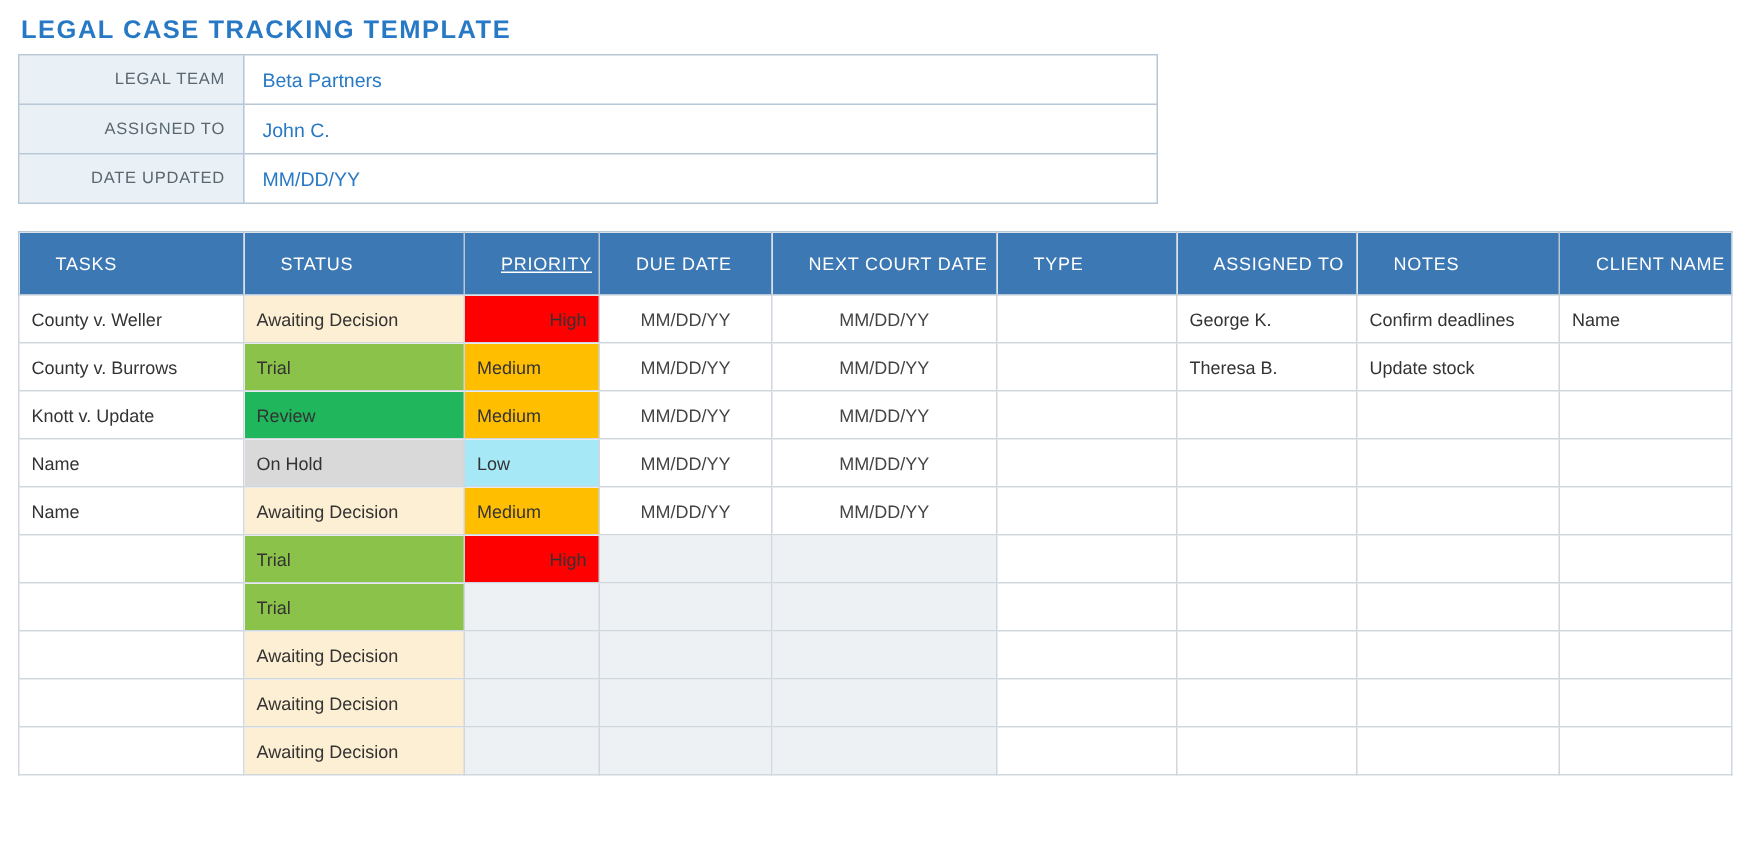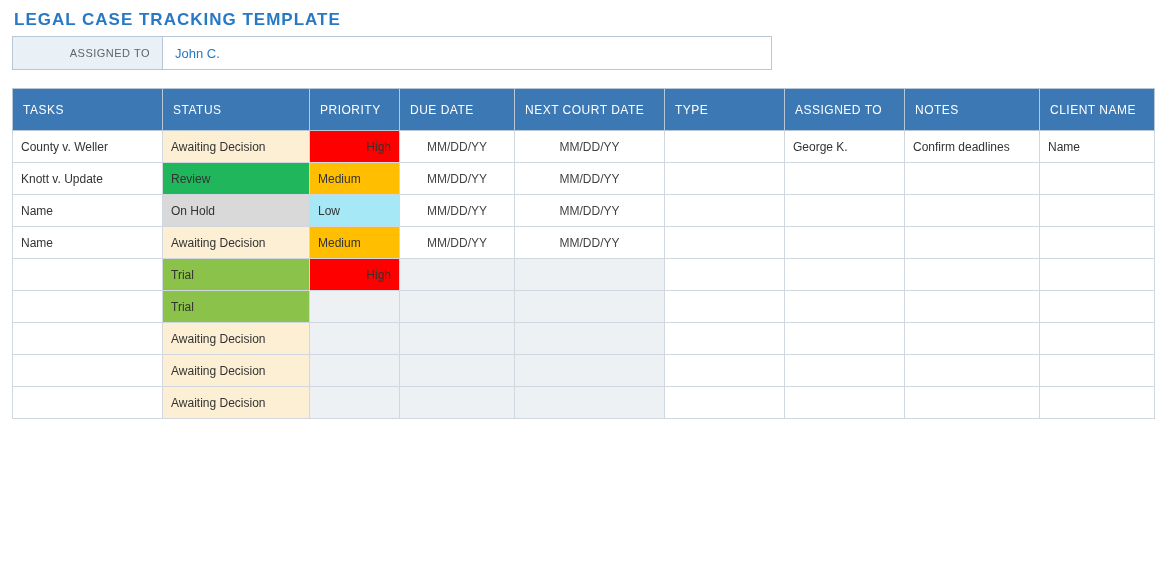--- a/index.html
+++ b/index.html
@@ -49,21 +49,21 @@
       width: 1140px;
       table-layout: fixed;
     }
     .grid th {
       background: #3c78b4;
       color: #fff;
       font-weight: 400;
       font-size: 12px;
       letter-spacing: 0.5px;
       text-align: left;
-      padding: 0 10px;
+      padding: 0 24px;
       height: 42px;
       border: 1px solid #b7c7d6;
       white-space: nowrap;
       overflow: hidden;
     }
     .grid td {
       border: 1px solid #d0d7de;
       height: 32px;
       padding: 0 8px;
       color: #333;
@@ -74,21 +74,21 @@
     .grid td.center {
       text-align: center;
       color: #444;
     }
     .grid td.shaded {
       background: #eef1f3;
     }
     
     .col-tasks     { width: 150px; }
     .col-status    { width: 147px; }
-    .col-priority  { width: 90px; }
+    .col-priority  { width: 90px; text-decoration: underline; }
     .col-due       { width: 115px; }
     .col-court     { width: 150px; }
     .col-type      { width: 120px; }
     .col-assigned  { width: 120px; }
     .col-notes     { width: 135px; }
     .col-client    { width: 115px; }
 
     
     .status-awaiting { background: #fdefd3 !important; }
     .status-trial    { background: #8bc34a !important; }
@@ -100,23 +100,31 @@
     .pri-medium { background: #ffbf00 !important; color: #000; }
     .pri-low    { background: #a7e8f7 !important; color: #000; }
   </style>
 </head>
 <body>
 
 <div class="title">LEGAL CASE TRACKING TEMPLATE</div>
 
 <table class="meta-table">
   <tbody>
+      <tr>
+    <td class="meta-label">LEGAL TEAM</td>
+    <td class="meta-value">Beta Partners</td>
+  </tr>
   <tr>
     <td class="meta-label">ASSIGNED TO</td>
     <td class="meta-value">John C.</td>
+  </tr>
+  <tr>
+    <td class="meta-label">DATE UPDATED</td>
+    <td class="meta-value">MM/DD/YY</td>
   </tr>
 </tbody>
   </table>
 
 <table class="grid">
   <thead>
     <tr>
       <th class="col-tasks">TASKS</th>
       <th class="col-status">STATUS</th>
       <th class="col-priority">PRIORITY</th>
@@ -134,20 +142,31 @@
         <td class="status-awaiting">Awaiting Decision</td>
         <td class="pri-high">High</td>
         <td class="center ">MM/DD/YY</td>
         <td class="center ">MM/DD/YY</td>
         <td></td>
         <td>George K.</td>
         <td>Confirm deadlines</td>
         <td>Name</td>
       </tr>
       <tr>
+        <td>County v. Burrows</td>
+        <td class="status-trial">Trial</td>
+        <td class="pri-medium">Medium</td>
+        <td class="center ">MM/DD/YY</td>
+        <td class="center ">MM/DD/YY</td>
+        <td></td>
+        <td>Theresa B.</td>
+        <td>Update stock</td>
+        <td></td>
+      </tr>
+      <tr>
         <td>Knott v. Update</td>
         <td class="status-review">Review</td>
         <td class="pri-medium">Medium</td>
         <td class="center ">MM/DD/YY</td>
         <td class="center ">MM/DD/YY</td>
         <td></td>
         <td></td>
         <td></td>
         <td></td>
       </tr>

